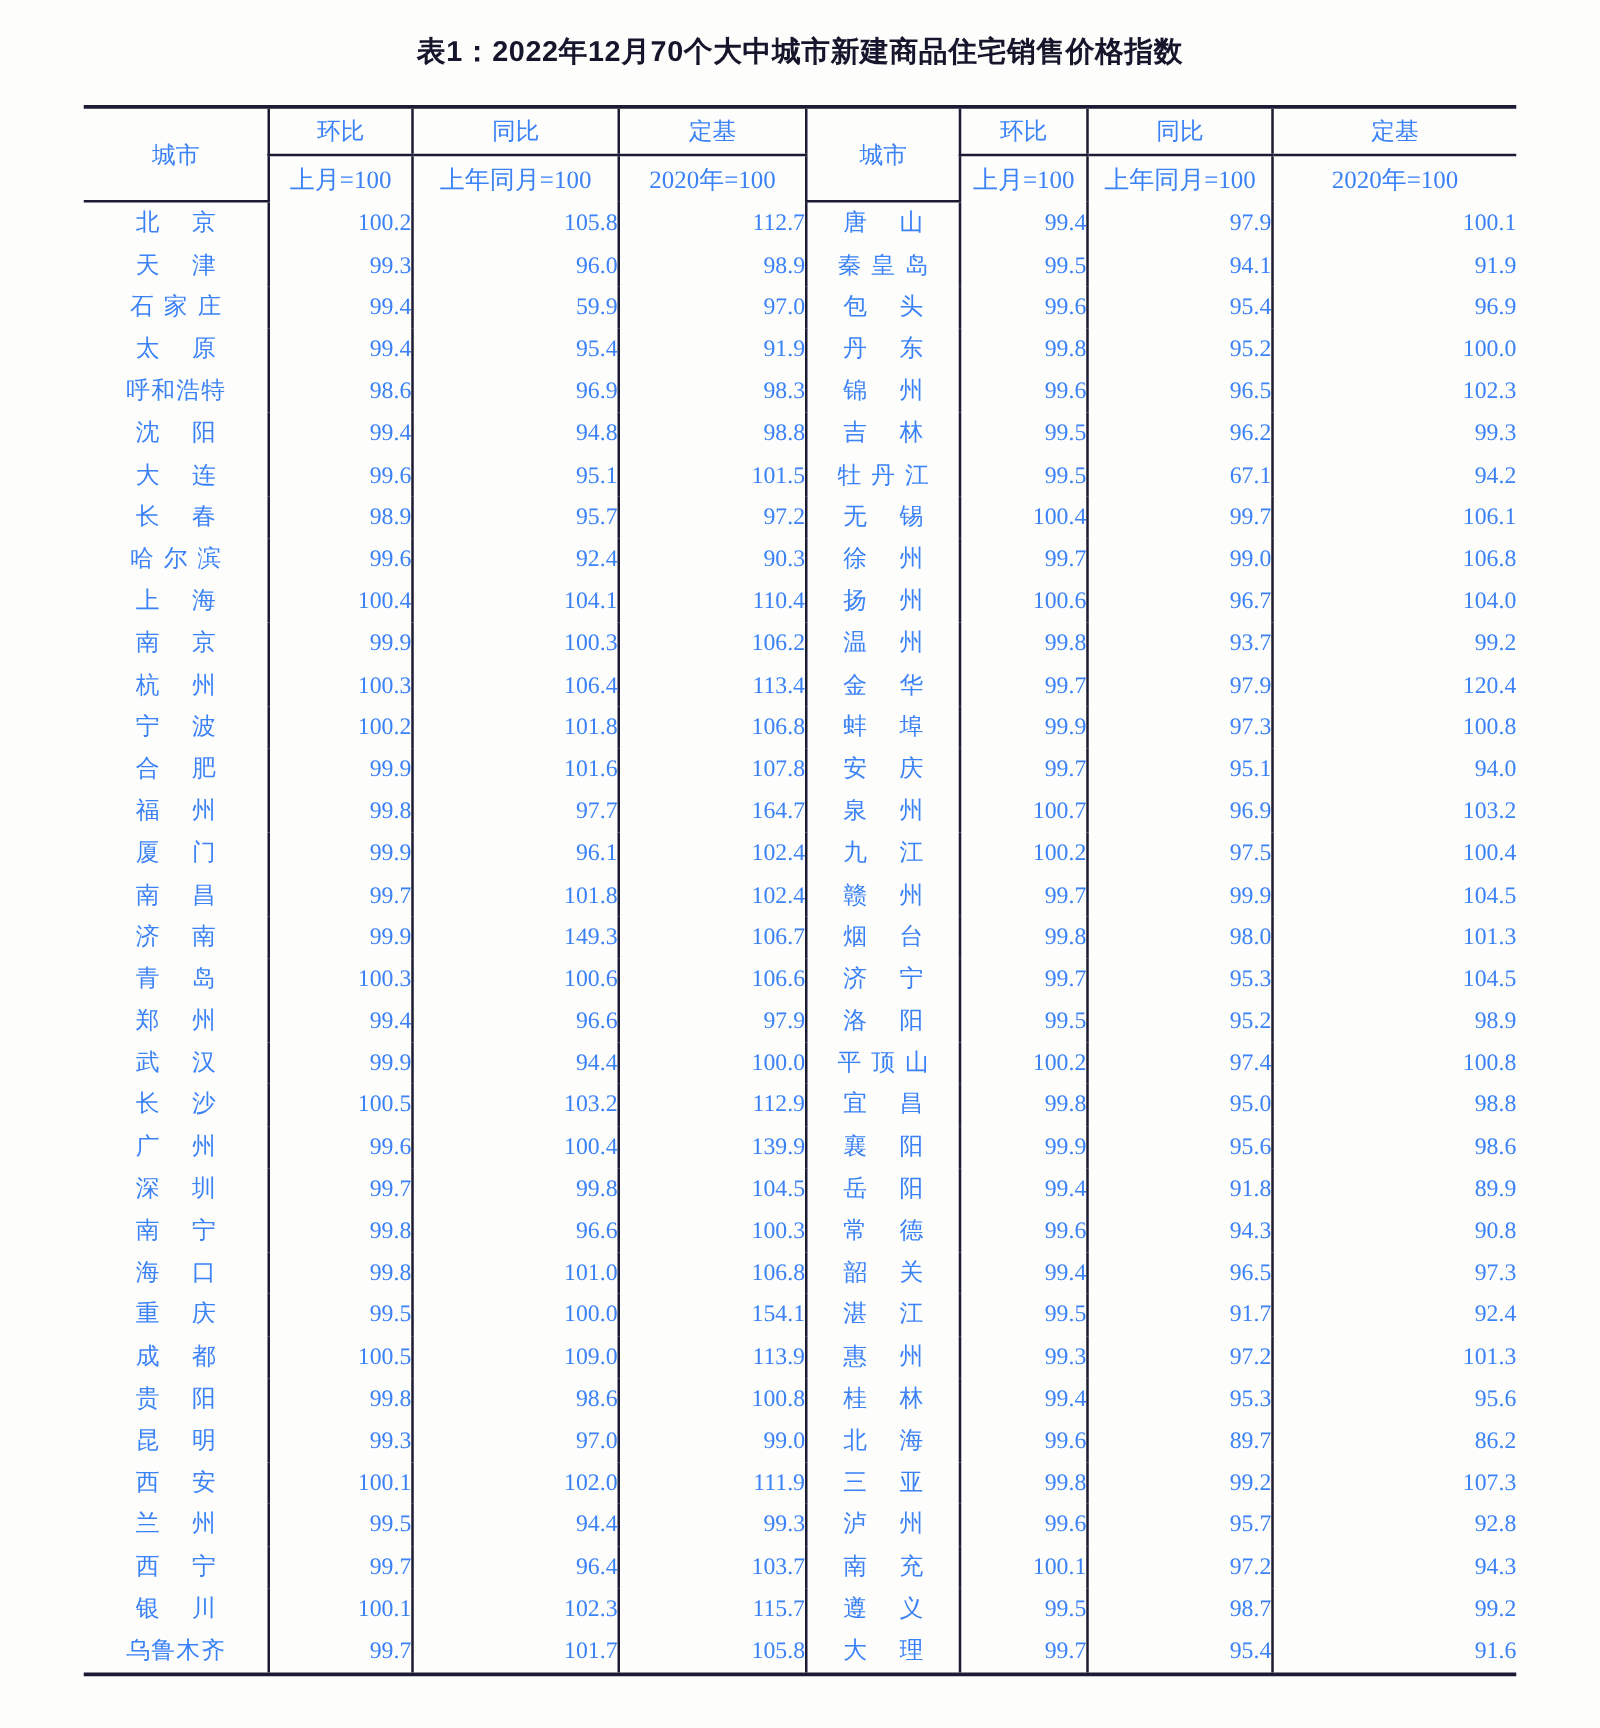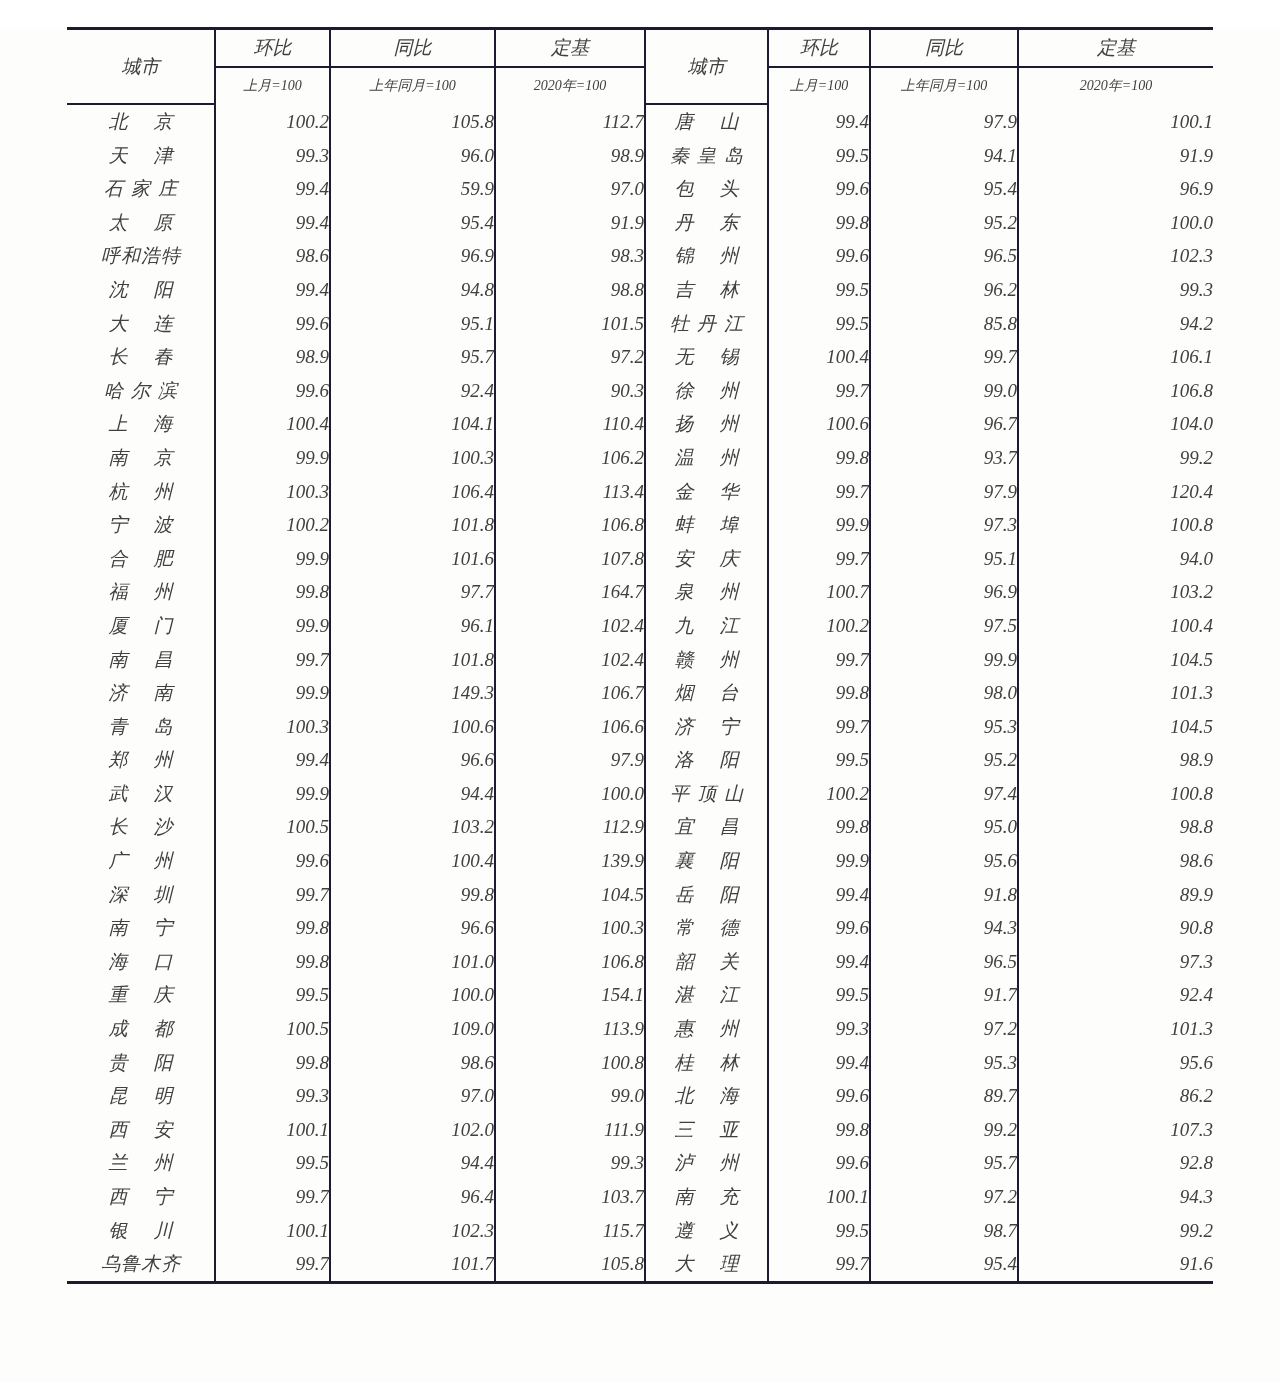--- a/index.html
+++ b/index.html
@@ -31,22 +31,21 @@
   }
   .table-wrap {
     margin: 0 auto;
     width: 1146px;
     margin-top: 27px;
   }
   table.idx {
     border-collapse: collapse;
     width: 1146px;
     table-layout: fixed;
-    color: #404040;
-    font-style: italic;
+    color: #3b82f6;
   }
   table.idx th, table.idx td {
     padding: 0;
     font-weight: normal;
   }
   
   .top-rule {
     height: 3px;
     background: #1b1b33;
     width: 1146px;
@@ -59,21 +58,21 @@
     margin: 0 auto;
   }
   .hdr-top td, .hdr-top th {
     height: 36px;
     font-size: 19px;
     text-align: center;
     vertical-align: middle;
   }
   .hdr-bot td, .hdr-bot th {
     height: 36px;
-    font-size: 14px;
+    font-size: 20px;
     text-align: center;
     vertical-align: middle;
   }
   .city-head {
     font-size: 19px;
     text-align: center;
     vertical-align: middle;
   }
   
   .vsep-l { border-left: 2px solid #1b1b33; }
@@ -107,20 +106,21 @@
   col.c-city2{ width: 123px; }
   col.c-m1   { width: 102px; }
   col.c-m2   { width: 148px; }
   col.c-m3   { width: 195px; }
 </style>
 </head>
 <body>
 
 <div class="page">
 
+  <div class="title">表1：2022年12月70个大中城市新建商品住宅销售价格指数</div>
 
   <div class="table-wrap">
     <div class="top-rule"></div>
 
     <table class="idx">
       <colgroup>
         <col class="c-city">
           <col class="c-n1">
           <col class="c-n2">
           <col class="c-n3">
@@ -210,21 +210,21 @@
             <td class="num vsep-l">96.2</td>
             <td class="num vsep-l">99.3</td>
           </tr>
           <tr>
             <td class="city"><span class="sp2">大连</span></td>
             <td class="num vsep-l">99.6</td>
             <td class="num vsep-l">95.1</td>
             <td class="num vsep-l">101.5</td>
             <td class="city mid-div"><span class="sp3">牡丹江</span></td>
             <td class="num vsep-l">99.5</td>
-            <td class="num vsep-l">85.8</td>
+            <td class="num vsep-l">67.1</td>
             <td class="num vsep-l">94.2</td>
           </tr>
           <tr>
             <td class="city"><span class="sp2">长春</span></td>
             <td class="num vsep-l">98.9</td>
             <td class="num vsep-l">95.7</td>
             <td class="num vsep-l">97.2</td>
             <td class="city mid-div"><span class="sp2">无锡</span></td>
             <td class="num vsep-l">100.4</td>
             <td class="num vsep-l">99.7</td>

